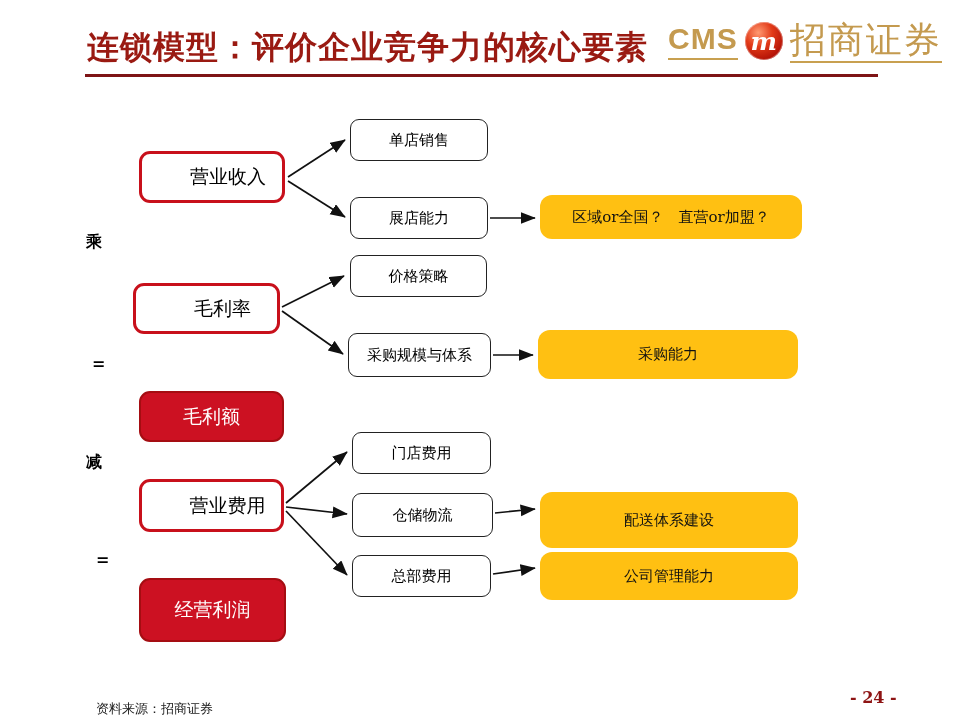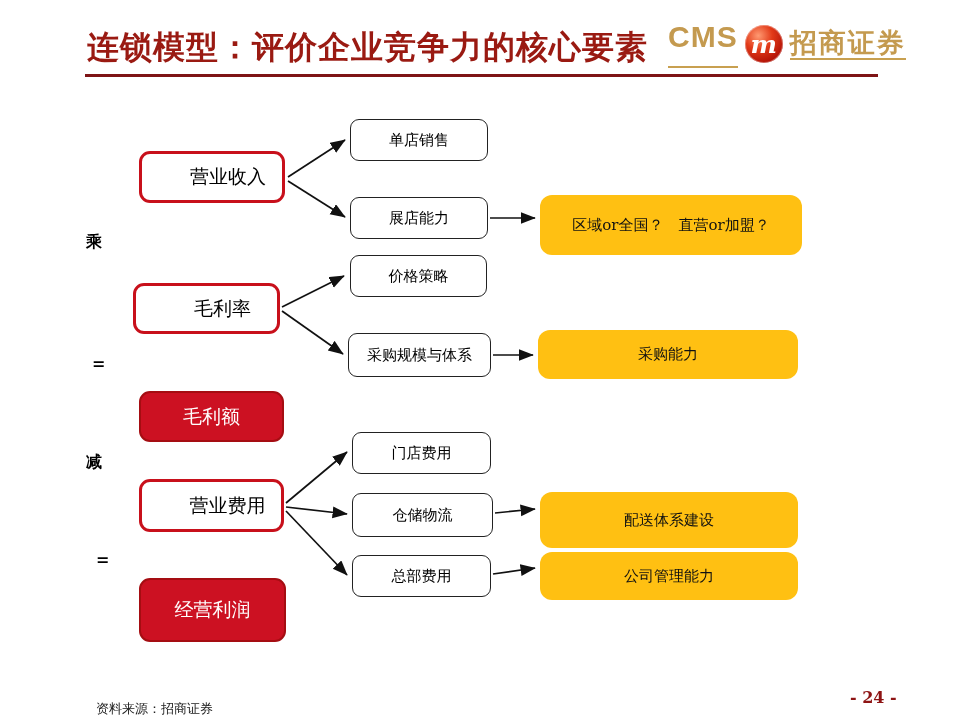--- a/index.html
+++ b/index.html
@@ -9,31 +9,31 @@
   }
   
   .title{
     position:absolute;left:87px;top:26px;
     font-size:32px;font-weight:700;color:#9A1A12;letter-spacing:1px;white-space:nowrap;
   }
   .divider{position:absolute;left:85px;top:74px;width:793px;height:3px;background:#7E1416;}
   .logo{position:absolute;left:668px;top:20px;display:flex;align-items:center;}
   .logo-abbr{
     font-family:"Liberation Sans",sans-serif;font-size:30px;font-weight:700;color:#C49A4F;
-    border-bottom:2px solid #C8A050;padding-bottom:13px;letter-spacing:1px;line-height:1.1;
+    border-bottom:2px solid #C8A050;padding-bottom:3px;letter-spacing:1px;line-height:1.1;
   }
   .logo-m{
     width:38px;height:38px;border-radius:50%;margin:0 7px;flex:0 0 auto;
     background:radial-gradient(circle at 35% 28%, #ff9a72 0%, #e23a18 38%, #b31206 75%, #8c0e04 100%);
     color:#fff;display:flex;align-items:center;justify-content:center;
     font-style:italic;font-weight:700;font-size:25px;
     box-shadow:inset 0 0 0 1px rgba(255,255,255,0.35);
   }
   .logo-cn{
-    font-size:27px;font-weight:700;color:#C49A4F;border-bottom:2px solid #C8A050;
+    font-size:36px;font-weight:400;color:#C49A4F;border-bottom:2px solid #C8A050;
     padding-bottom:1px;letter-spacing:2px;line-height:1.1;white-space:nowrap;
   }
   
   .node{
     position:absolute;box-sizing:border-box;display:flex;align-items:center;justify-content:center;
     text-align:center;white-space:nowrap;
   }
   .red-outline{background:#fff;border:3px solid #C8101B;border-radius:11px;color:#000;font-size:19px;padding-left:32px;}
   .red-fill{background:#CC1122;border:2px solid #A50D12;border-radius:11px;color:#fff;font-size:19px;}
   .mid{background:#fff;border:1.5px solid #222;border-radius:9px;color:#000;font-size:15px;}
@@ -68,21 +68,21 @@
   <div class="node red-fill" style="left:139px;top:578px;width:147px;height:64px">经营利润</div>
 
   <div class="node mid" style="left:350px;top:119px;width:138px;height:42px">单店销售</div>
   <div class="node mid" style="left:350px;top:197px;width:138px;height:42px">展店能力</div>
   <div class="node mid" style="left:350px;top:255px;width:137px;height:42px">价格策略</div>
   <div class="node mid" style="left:352px;top:432px;width:139px;height:42px">门店费用</div>
   <div class="node mid" style="left:348px;top:333px;width:143px;height:44px">采购规模与体系</div>
   <div class="node mid" style="left:352px;top:493px;width:141px;height:44px">仓储物流</div>
   <div class="node mid" style="left:352px;top:555px;width:139px;height:42px">总部费用</div>
 
-  <div class="node gold" style="left:540px;top:195px;width:262px;height:60px">区域or全国？　直营or加盟？</div>
+  <div class="node gold" style="left:540px;top:195px;width:262px;height:44px">区域or全国？　直营or加盟？</div>
   <div class="node gold" style="left:538px;top:330px;width:260px;height:49px">采购能力</div>
   <div class="node gold" style="left:540px;top:492px;width:258px;height:56px">配送体系建设</div>
   <div class="node gold" style="left:540px;top:552px;width:258px;height:48px">公司管理能力</div>
 
   <svg class="arrows" width="960" height="720" viewBox="0 0 960 720">
     <defs>
       <marker id="ah" markerWidth="10" markerHeight="8" refX="8.5" refY="3.5" orient="auto">
         <path d="M0,0 L9,3.5 L0,7 Z" fill="#111111"></path>
       </marker>
     </defs>

